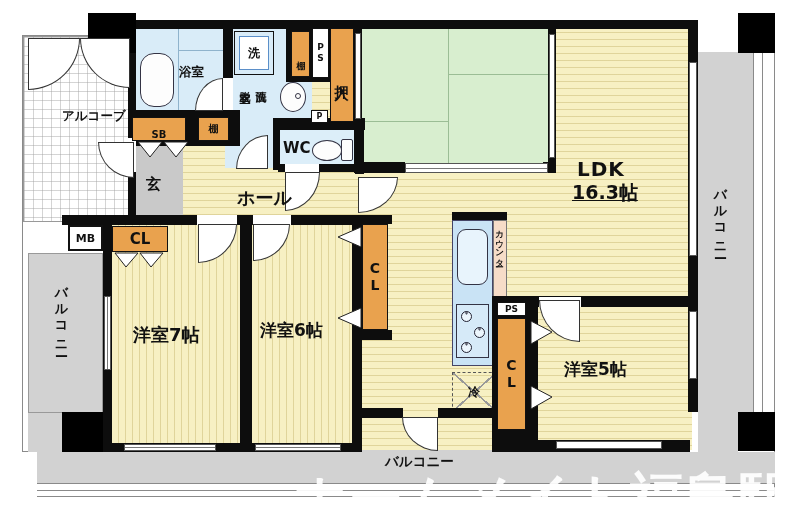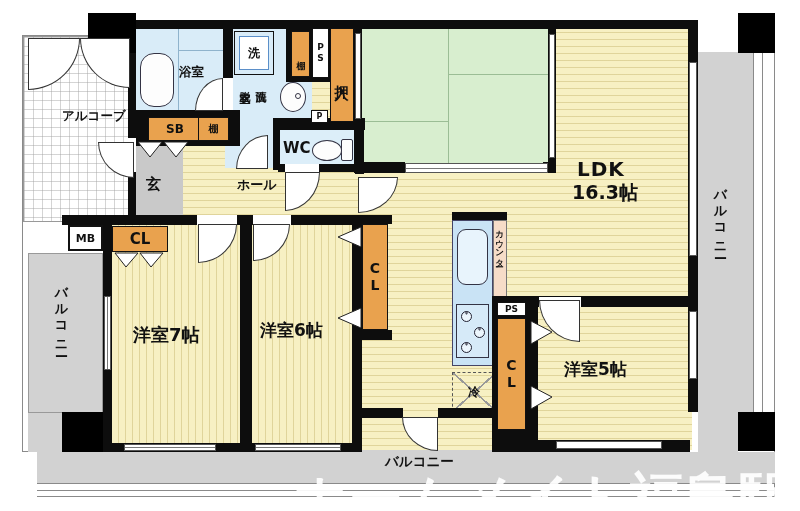--- a/index.html
+++ b/index.html
@@ -137,21 +137,21 @@
   <div class="gap" style="left:128px;top:138px;width:8px;height:34px;"></div>
 
   <div class="pillar" style="left:88px;top:13px;width:48px;height:40px;"></div>
   <div class="pillar" style="left:738px;top:13px;width:37px;height:40px;"></div>
   <div class="pillar" style="left:738px;top:412px;width:37px;height:39px;"></div>
   <div class="pillar" style="left:62px;top:412px;width:41px;height:40px;"></div>
 
   <div class="orange cen lbl" style="left:330px;top:28px;width:24px;height:94px;font-size:14px;">
       <span class="vtxt">押入</span>
     </div>
-  <div class="orange cen lbl" style="left:148px;top:117px;width:54px;height:24px;font-size:12px;">
+  <div class="orange cen lbl" style="left:132px;top:117px;width:54px;height:24px;font-size:10px;align-items:flex-end;">
       <span>SB</span>
     </div>
   <div class="orange cen lbl" style="left:198px;top:117px;width:31px;height:24px;font-size:10px;">
       <span>棚</span>
     </div>
   <div class="orange cen lbl" style="left:291px;top:31px;width:19px;height:46px;font-size:9px;">
       <span class="vtxt">棚</span>
     </div>
   <div class="whitebox cen lbl" style="left:312px;top:28px;width:17px;height:50px;font-size:9px;">
       <span class="vtxt">PS</span>
@@ -212,23 +212,23 @@
     <polygon points="1,3 1,26 22,14" fill="#fff" stroke="#222" stroke-width="1"></polygon>
     <polygon points="1,68 1,91 22,79" fill="#fff" stroke="#222" stroke-width="1"></polygon>
   </svg>
 
   <div class="lbl" style="left:46px;top:108px;font-size:12.5px;margin-left:16px;">アルコーブ</div>
   <div class="lbl" style="left:179px;top:64px;font-size:12.5px;">浴室</div>
   <div class="lbl vtxt" style="left:253px;top:82px;font-size:11px;width:14px;">洗面</div>
   <div class="lbl vtxt" style="left:237px;top:82px;font-size:11px;width:14px;">脱衣室</div>
   <div class="lbl" style="left:283px;top:139px;font-size:15px;">WC</div>
   <div class="lbl" style="left:146px;top:175px;font-size:15px;">玄</div>
-  <div class="lbl" style="left:237px;top:176px;font-size:13px;text-align:right;">ホール</div>
+  <div class="lbl" style="left:237px;top:186px;font-size:18px;text-align:right;">ホール</div>
   <div class="lbl" style="left:577px;top:157px;font-size:20px;letter-spacing:1px;">LDK</div>
-  <div class="lbl" style="left:572px;top:180px;font-size:19px;">16.3帖</div>
+  <div class="lbl" style="left:572px;top:180px;font-size:19px;text-decoration:underline;">16.3帖</div>
   <div class="lbl" style="left:133px;top:323px;font-size:18px;">洋室7帖</div>
   <div class="lbl" style="left:260px;top:319px;font-size:17px;">洋室6帖</div>
   <div class="lbl" style="left:564px;top:358px;font-size:17px;">洋室5帖</div>
   <div class="lbl vtxt" style="left:494px;top:224px;font-size:8.5px;width:12px;font-weight:600;letter-spacing:0;">カウンター</div>
   <div class="lbl" style="left:468px;top:384px;font-size:12px;">冷</div>
   <div class="lbl vtxt" style="left:711px;top:180px;font-size:13px;font-weight:600;letter-spacing:3px;">バルコニー</div>
   <div class="lbl vtxt" style="left:52px;top:278px;font-size:13px;font-weight:600;letter-spacing:3px;">バルコニー</div>
   <div class="lbl" style="left:385px;top:453px;font-size:13.5px;">バルコニー</div>
 
   <div class="wm">ホームメイト福島駅前</div>

